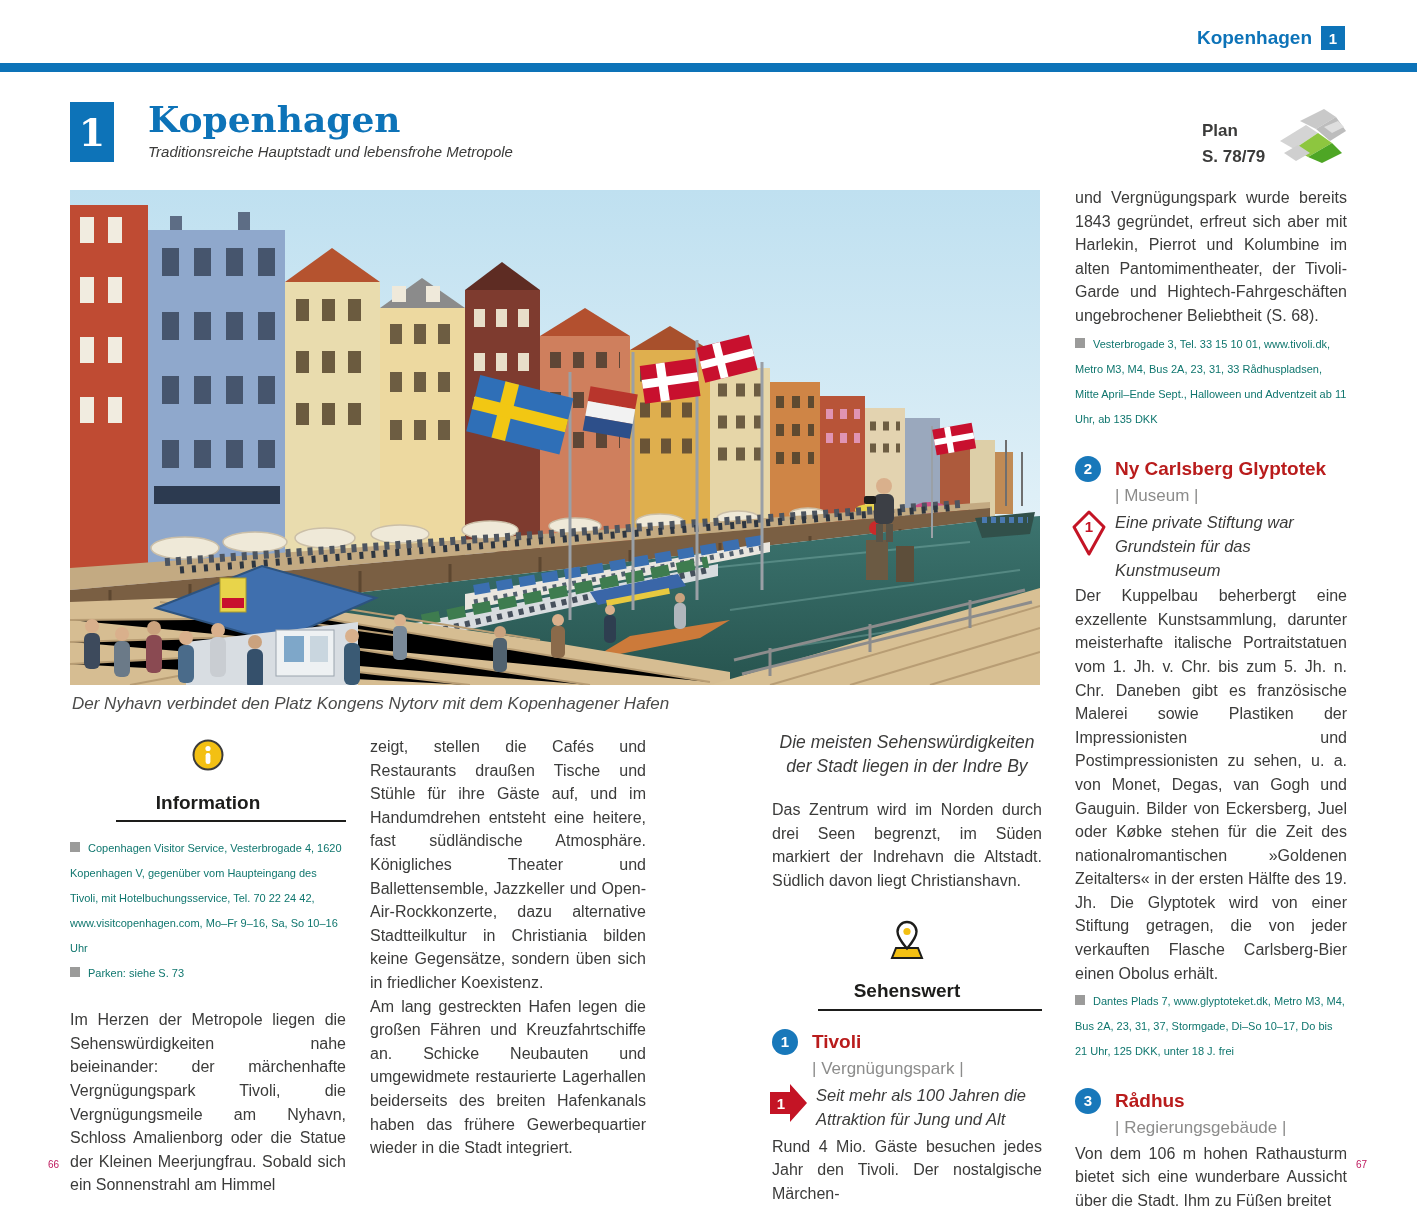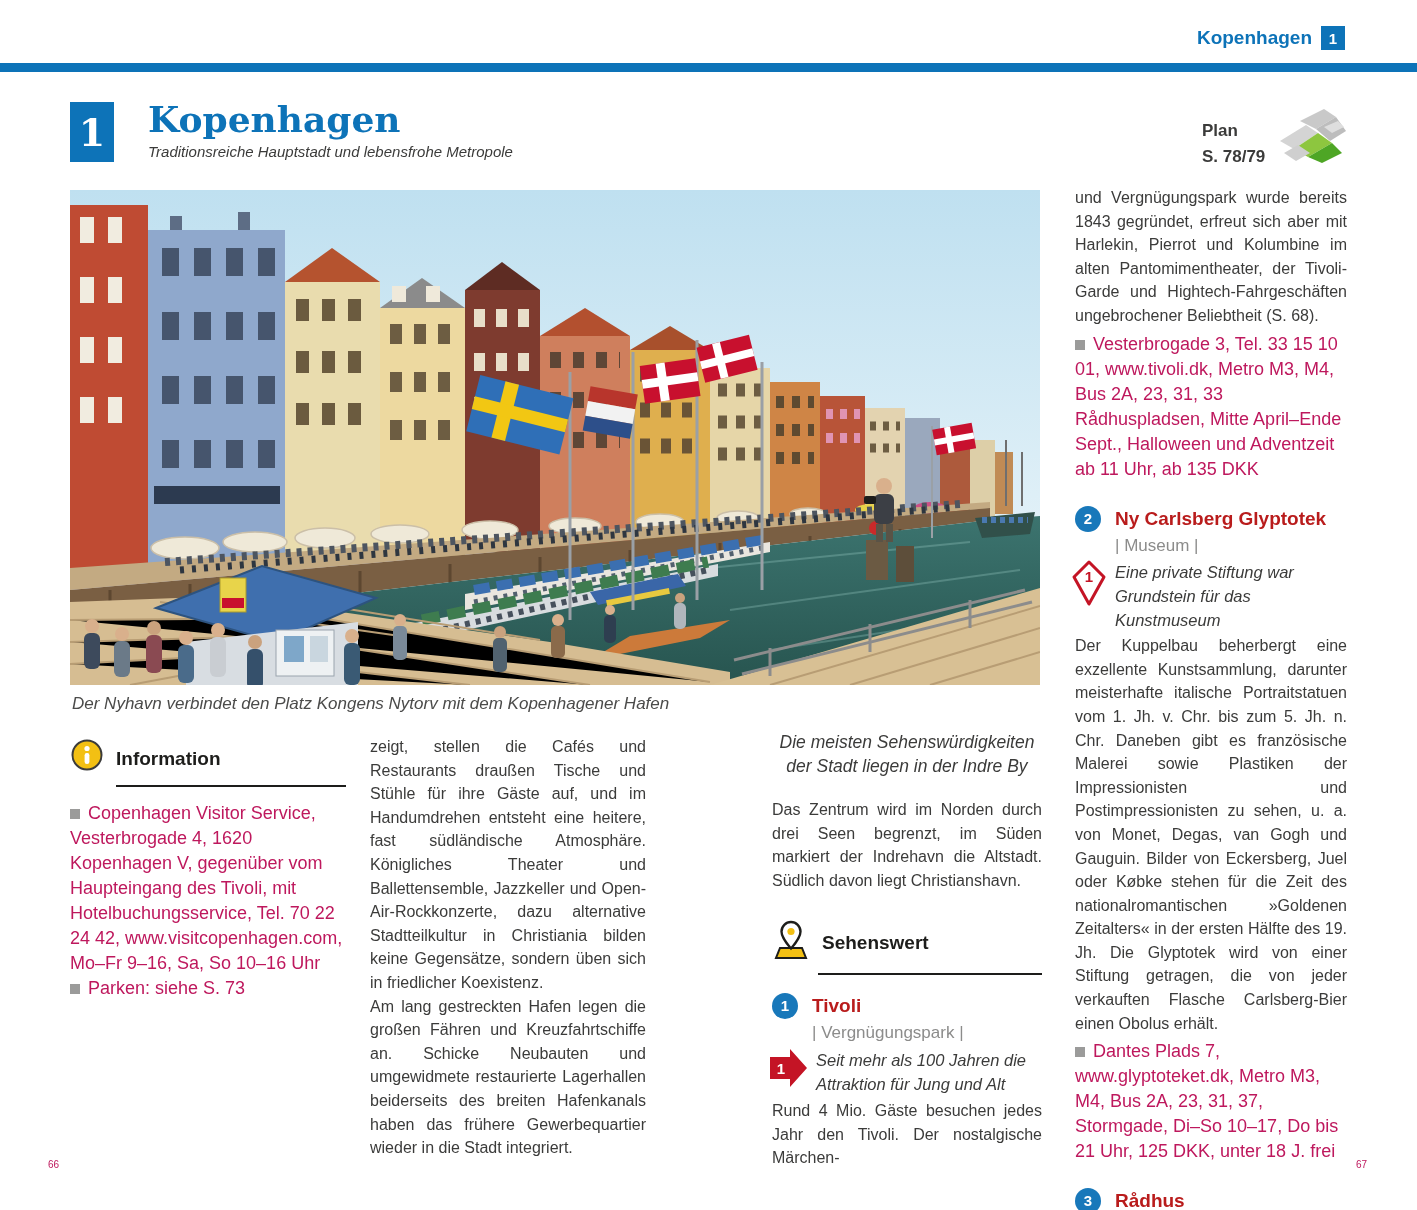--- a/index.html
+++ b/index.html
@@ -29,24 +29,24 @@
   .caption{position:absolute;left:72px;top:694px;font-style:italic;font-size:17px;color:#4b4b4a;}
 
   
   .col{position:absolute;text-align:justify;font-size:16px;line-height:23.6px;}
   .col p{margin:0;}
   .col1{left:70px;top:738px;width:276px;}
   .col2{left:370px;top:735px;width:276px;}
   .col3{left:772px;top:730px;width:270px;}
   .col4{left:1075px;top:186px;width:272px;}
 
-  .info-text{color:#be185d;font-size:18px;line-height:25px;text-align:left;}
+  .info-text{color:#0f766e;font-size:11px;line-height:25px;text-align:left;}
   .sq{display:inline-block;width:10px;height:10px;background:#9b9b9a;margin-right:8px;}
 
-  .box-head{display:flex;align-items:center;gap:12px;}
+  .box-head{display:flex;align-items:center;gap:12px;flex-direction:column;}
   .box-head .bh-label{font-size:19px;font-weight:bold;color:#1d1d1b;}
   .head-rule{height:2px;background:#1d1d1b;margin:6px 0 14px 46px;}
 
   .zentrum-h{font-family:"DejaVu Serif",serif;font-weight:bold;color:#0d73b8;
         font-size:26px;text-align:center;margin:0 0 10px 0;}
   .zentrum-sub{font-style:italic;font-size:17.5px;text-align:center;line-height:24px;margin-bottom:20px;}
 
   .poi{margin-top:18px;}
   .poi-row{display:flex;align-items:center;gap:14px;text-align:left;}
   .poi-num{flex:0 0 auto;width:26px;height:26px;border-radius:50%;background:#1878ba;color:#fff;
@@ -369,20 +369,21 @@
           <circle cx="17" cy="17" r="14.5" fill="#f3c013" stroke="#3b3b3a" stroke-width="2"></circle>
           <circle cx="17" cy="10.5" r="2.6" fill="#fff"></circle>
           <rect x="14.6" y="15" width="4.8" height="11" rx="2.2" fill="#fff"></rect>
         </svg>
       </span>
       <span class="bh-label">Information</span>
     </div>
     <div class="head-rule"></div>
     <div class="info-text"><span class="sq"></span><span>Copenhagen Visitor Service, Vesterbrogade 4, 1620 Kopenhagen V, gegenüber vom Haupteingang des Tivoli, mit Hotelbuchungsservice, Tel. 70 22 24 42, www.visitcopenhagen.com, Mo–Fr 9–16, Sa, So 10–16 Uhr</span></div>
     <div class="info-text"><span class="sq"></span><span>Parken: siehe S. 73</span></div>
+    <p style="margin-top:22px;">Im Herzen der Metropole liegen die Sehenswürdigkeiten nahe beieinander: der märchenhafte Vergnügungspark Tivoli, die Vergnügungsmeile am Nyhavn, Schloss Amalienborg oder die Statue der Kleinen Meerjungfrau. Sobald sich ein Sonnenstrahl am Himmel</p>
   </div>
 
   <div class="col col2">
     <p>zeigt, stellen die Cafés und Restaurants draußen Tische und Stühle für ihre Gäste auf, und im Handumdrehen entsteht eine heitere, fast südländische Atmosphäre. Königliches Theater und Ballettensemble, Jazzkeller und Open-Air-Rockkonzerte, dazu alternative Stadtteilkultur in Christiania bilden keine Gegensätze, sondern üben sich in friedlicher Koexistenz.</p>
     <p>Am lang gestreckten Hafen legen die großen Fähren und Kreuzfahrtschiffe an. Schicke Neubauten und umgewidmete restaurierte Lagerhallen beiderseits des breiten Hafenkanals haben das frühere Gewerbequartier wieder in die Stadt integriert.</p>
   </div>
 
   <div class="col col3">
     <div class="zentrum-sub">Die meisten Sehenswürdigkeiten der Stadt liegen in der Indre By</div>
     <p>Das Zentrum wird im Norden durch drei Seen begrenzt, im Süden markiert der Indrehavn die Altstadt. Südlich davon liegt Christianshavn.</p>

